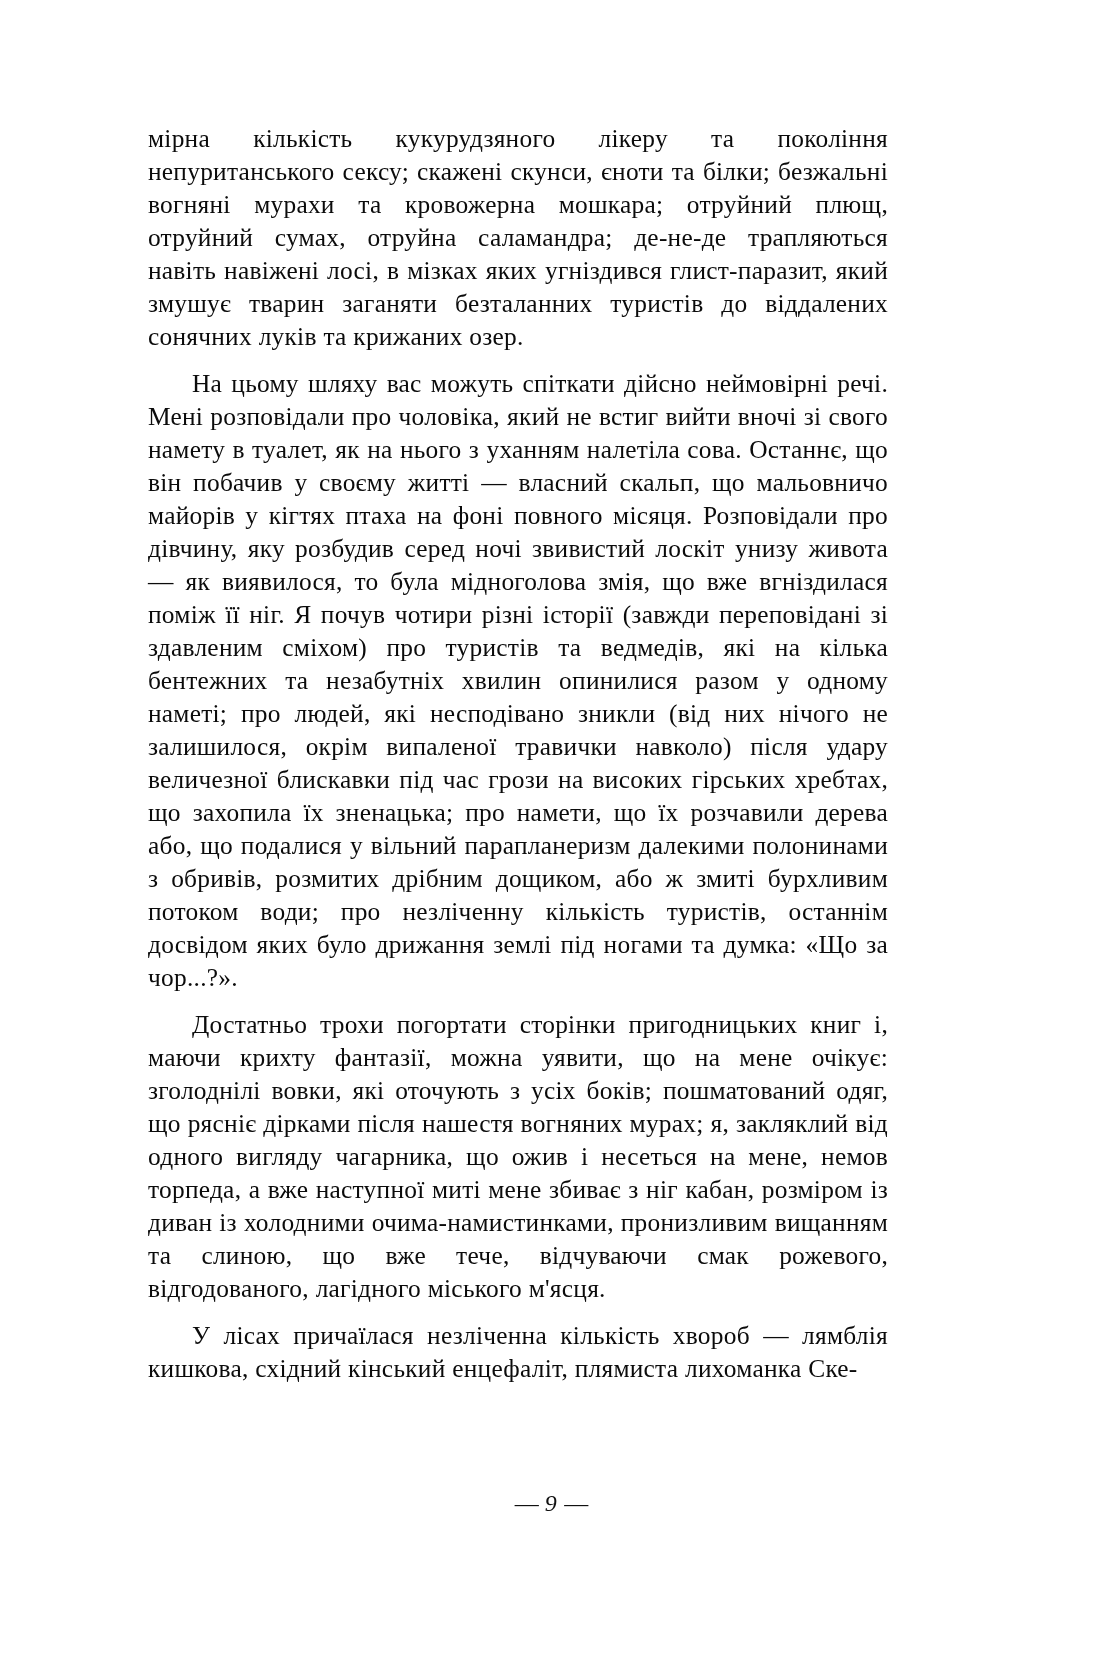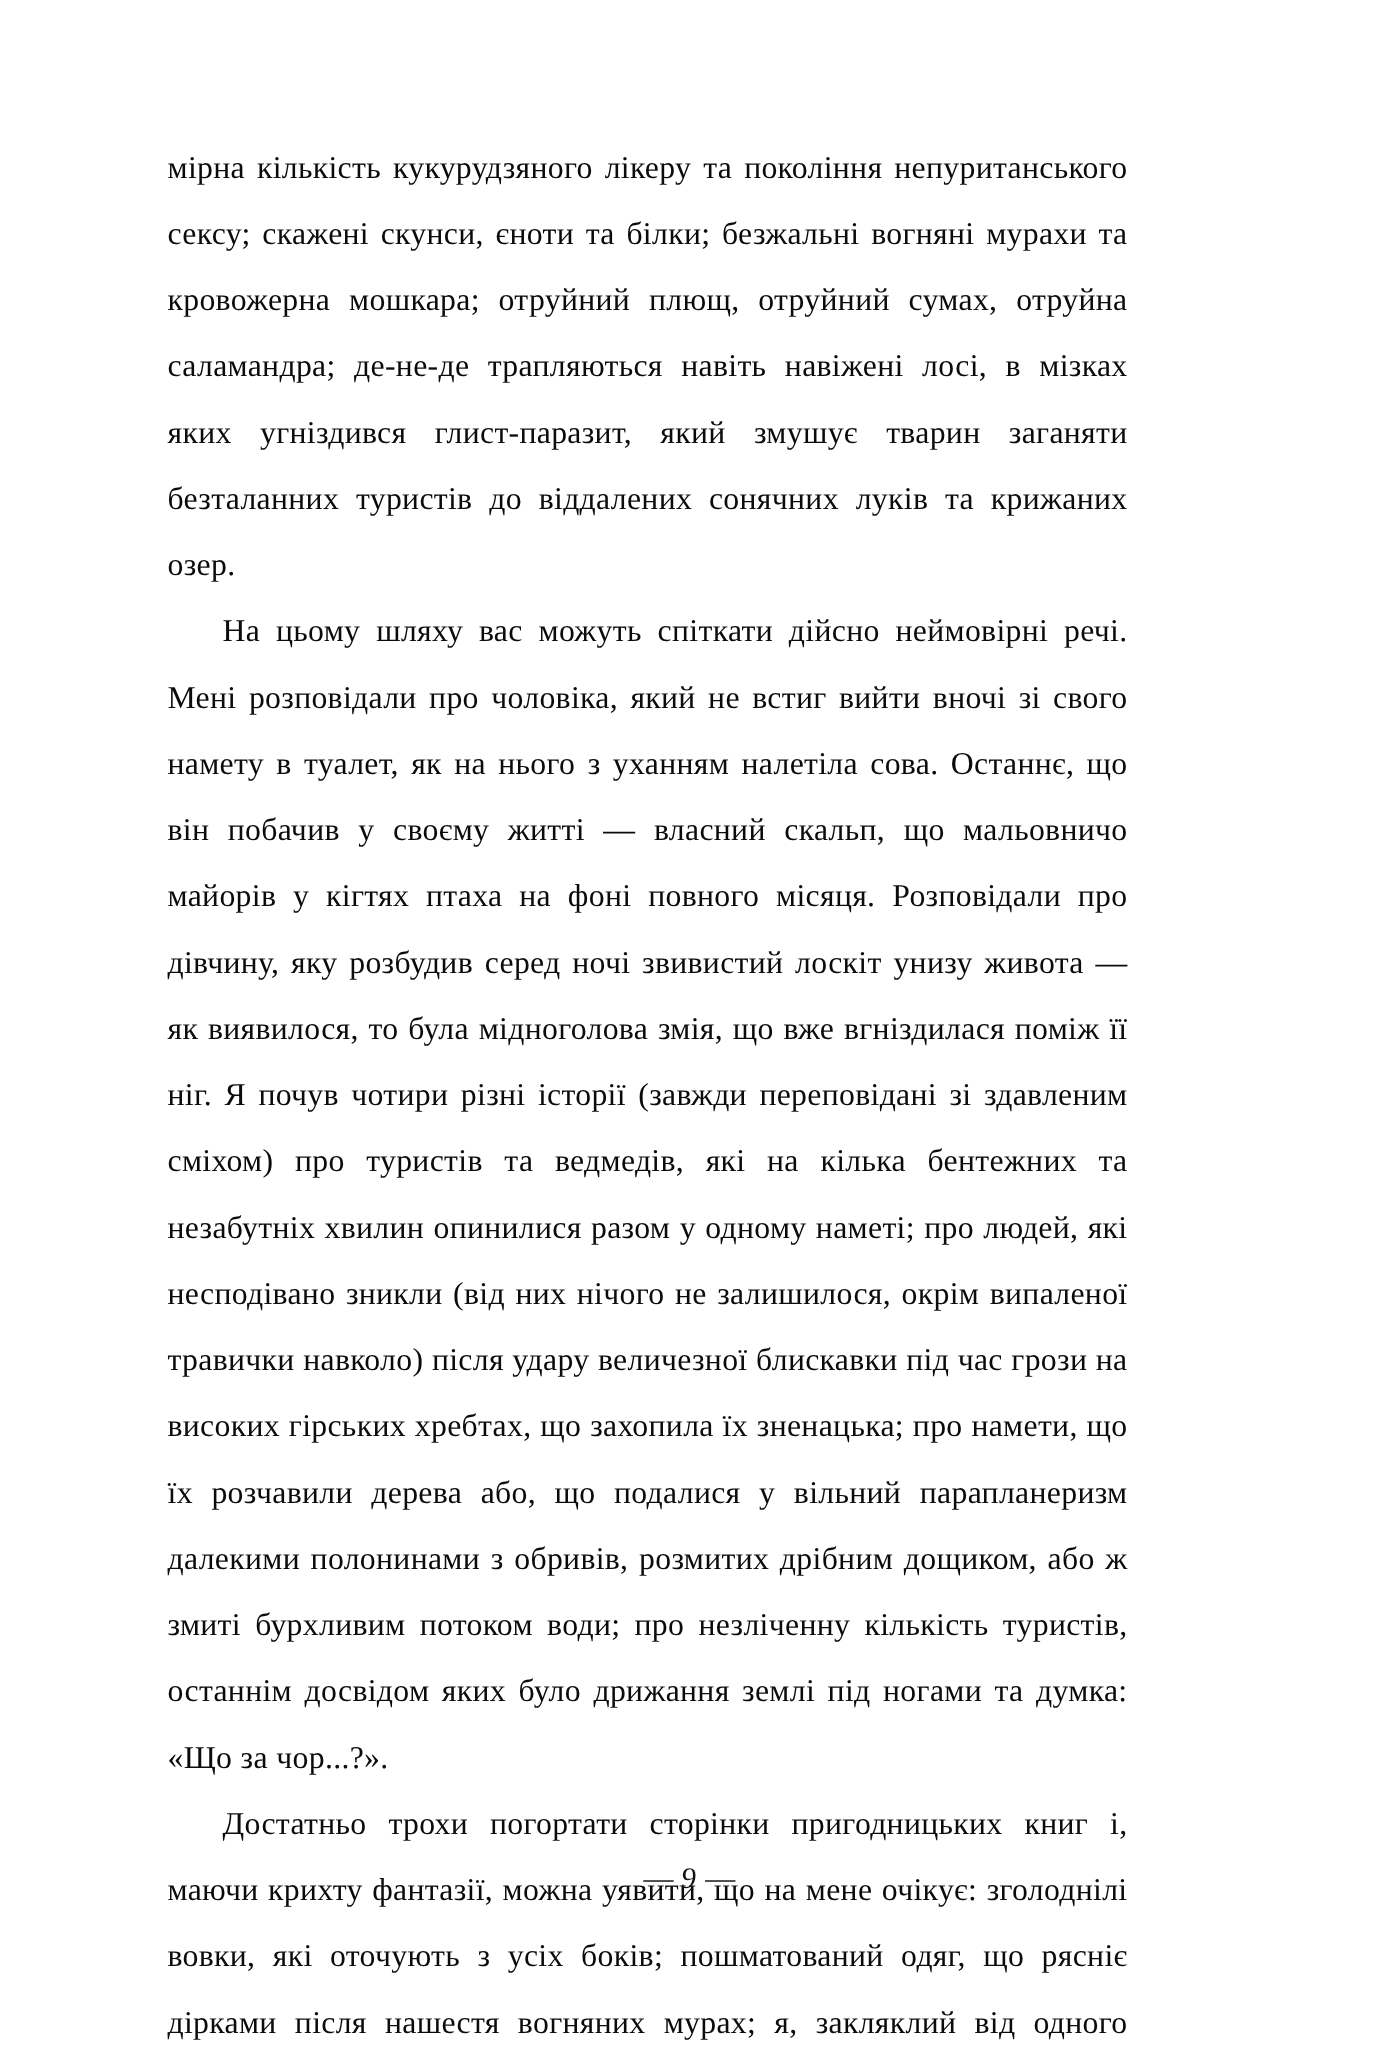--- a/index.html
+++ b/index.html
@@ -26,25 +26,25 @@
   }
 
   .text-block {
     position: absolute;
     left: 134px;
     top: 108px;
     width: 768px;
   }
 
   .para {
-    margin: 0;
+    margin: 14px;
     text-align: justify;
     text-justify: inter-word;
     font-size: 25.4px;
-    line-height: 53px;
+    line-height: 33px;
     letter-spacing: 0.01em;
     word-spacing: 0.005em;
     hyphens: manual;
     text-indent: 0;
   }
 
   .para.indent {
     text-indent: 44px;
   }
 
@@ -84,20 +84,21 @@
 <div class="page">
 
   <div class="text-block">
 
     <p class="para">мірна кількість кукурудзяного лікеру та покоління непуританського сексу; скажені скунси, єноти та білки; безжальні вогняні мурахи та кровожерна мошкара; отруйний плющ, отруйний сумах, отруйна саламандра; де-не-де трапляються навіть навіжені лосі, в мізках яких угніздився глист-паразит, який змушує тварин заганяти безталанних туристів до віддалених сонячних луків та крижаних озер.</p>
 
     <p class="para indent">На цьому шляху вас можуть спіткати дійсно неймовірні речі. Мені розповідали про чоловіка, який не встиг вийти вночі зі свого намету в туалет, як на нього з уханням налетіла сова. Останнє, що він побачив у своєму житті — власний скальп, що мальовничо майорів у кігтях птаха на фоні повного місяця. Розповідали про дівчину, яку розбудив серед ночі звивистий лоскіт унизу живота — як виявилося, то була мідноголова змія, що вже вгніздилася поміж її ніг. Я почув чотири різні історії (завжди переповідані зі здавленим сміхом) про туристів та ведмедів, які на кілька бентежних та незабутніх хвилин опинилися разом у одному наметі; про людей, які несподівано зникли (від них нічого не залишилося, окрім випаленої травички навколо) після удару величезної блискавки під час грози на високих гірських хребтах, що захопила їх зненацька; про намети, що їх розчавили дерева або, що подалися у вільний парапланеризм далекими полонинами з обривів, розмитих дрібним дощиком, або ж змиті бурхливим потоком води; про незліченну кількість туристів, останнім досвідом яких було дрижання землі під ногами та думка: «Що за чор...?».</p>
 
     <p class="para indent">Достатньо трохи погортати сторінки пригодницьких книг і, маючи крихту фантазії, можна уявити, що на мене очікує: зголоднілі вовки, які оточують з усіх боків; пошматований одяг, що рясніє дірками після нашестя вогняних мурах; я, закляклий від одного вигляду чагарника, що ожив і несеться на мене, немов торпеда, а вже наступної миті мене збиває з ніг кабан, розміром із диван із холодними очима-намистинками, пронизливим вищанням та слиною, що вже тече, відчуваючи смак рожевого, відгодованого, лагідного міського м'ясця.</p>
 
+    <p class="para indent">У лісах причаїлася незліченна кількість хвороб — лямблія кишкова, східний кінський енцефаліт, плямиста лихоманка Ске-</p>
 
   </div>
 
   <div class="footer">
     <span class="folio">
       <span class="dash">—</span><span class="num">9</span><span class="dash">—</span>
     </span>
   </div>
 
 </div>

